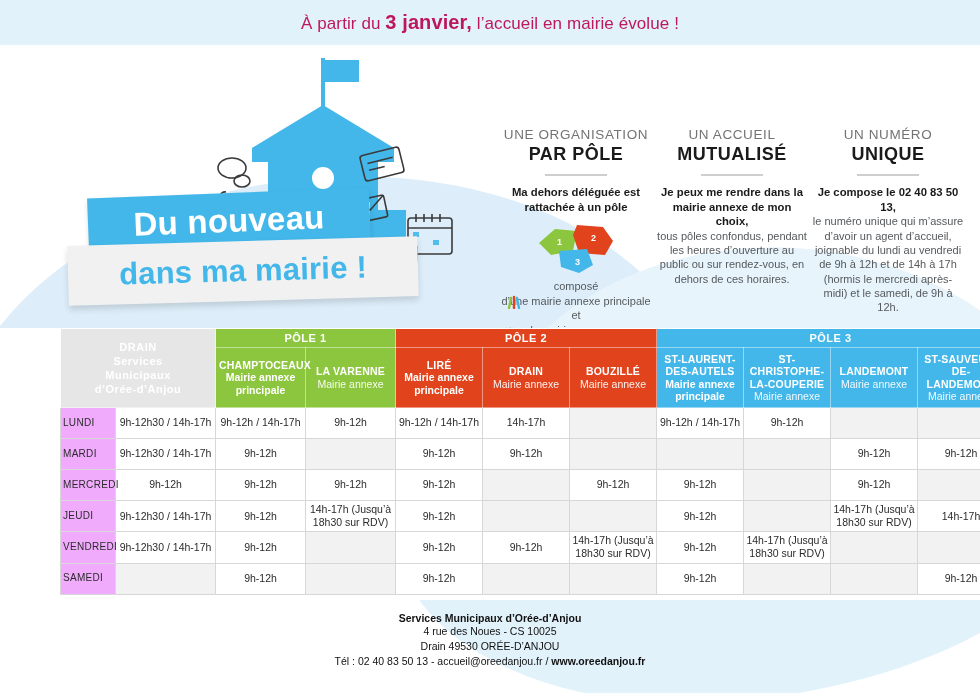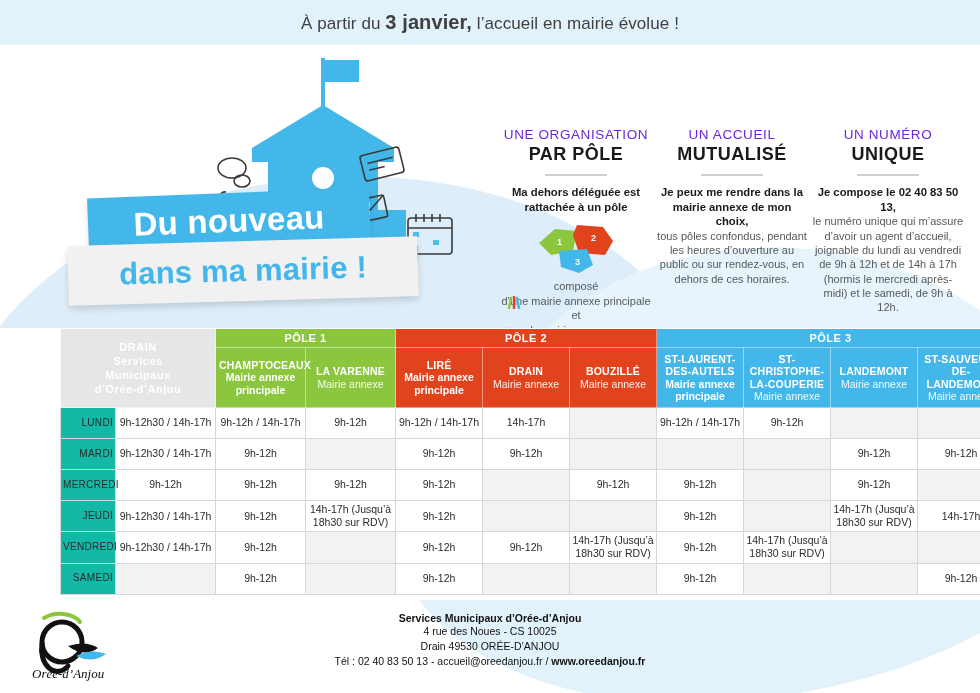--- a/index.html
+++ b/index.html
@@ -8,21 +8,21 @@
     width:980px;height:693px;overflow:hidden;
     font-family:"Liberation Sans","DejaVu Sans",sans-serif;
     background:#ffffff;color:#231f20;
     position:relative;
   }
   
   #banner{
     height:45px;background:#e2f2fb;
     display:flex;align-items:center;justify-content:center;
   }
-  #banner .t{font-size:17px;letter-spacing:.1px;color:#404040;white-space:nowrap;}
+  #banner .t{font-size:17px;letter-spacing:.1px;color:#be185d;white-space:nowrap;}
   #banner .t b{font-weight:bold;font-size:20px;}
 
   
   #hero{position:relative;height:283px;background:#ffffff;overflow:hidden;}
   
   #hero .swoosh{
     position:absolute;left:-60px;bottom:-110px;width:760px;height:260px;
     background:#ddeefa;border-radius:50% 50% 0 0 / 100% 100% 0 0;
     transform:rotate(-5deg);
   }
@@ -49,21 +49,21 @@
     box-shadow:0 4px 6px rgba(0,0,0,.14);
     display:flex;align-items:center;justify-content:center;
   }
   .badge-gray span{
     color:#43b7e9;font-weight:bold;font-size:31px;letter-spacing:.2px;
   }
 
   
   #cols{position:absolute;left:500px;top:82px;width:468px;display:flex;gap:4px;}
   .col{flex:1;text-align:center;}
-  .col .k1{font-size:13.5px;letter-spacing:.6px;color:#6d28d9;line-height:1.25;}
+  .col .k1{font-size:13.5px;letter-spacing:.6px;color:#737373;line-height:1.25;}
   .col .k2{font-size:18px;font-weight:bold;letter-spacing:.5px;color:#1a1a1a;line-height:1.2;}
   .col .rule{width:62px;height:2px;background:#cfcfcf;margin:9px auto 9px;}
   .col .lead{font-size:11.3px;font-weight:bold;color:#1a1a1a;line-height:1.28;}
   .col .body{font-size:11px;color:#55595c;line-height:1.3;}
   .col.c1{width:152px;flex:0 0 152px;}
   .col.c2{width:152px;flex:0 0 152px;}
   .col.c3{width:152px;flex:0 0 152px;}
 
   .mapwrap{margin:7px auto 4px;width:86px;height:54px;position:relative;}
   .legend{font-size:11px;color:#55595c;line-height:1.32;position:relative;}
@@ -90,22 +90,22 @@
   .p3{background:#43b7e9;}
   .tname{font-weight:bold;font-size:10.5px;letter-spacing:.2px;}
   .tsub{font-weight:bold;font-size:10.5px;}
   .tsubi{font-weight:normal;font-size:10.5px;opacity:.92;}
   tbody td{
     text-align:center;vertical-align:middle;background:#fff;
     color:#2b2b2b;line-height:1.25;padding:2px 2px;
   }
   tbody td.empty{background:#f2f2f2;}
   tbody td.day{
-    font-size:10px;letter-spacing:.3px;color:#2b2b2b;background:#14b8a6;
-    text-align:right;
+    font-size:10px;letter-spacing:.3px;color:#2b2b2b;background:#f0abfc;
+    text-align:left;
   }
   tbody tr{height:31px;}
 
   
   #footer{position:absolute;left:0;top:600px;width:980px;height:93px;background:#fff;overflow:hidden;}
   #footer .wave{
     position:absolute;right:-120px;top:-90px;width:700px;height:190px;
     background:#e2f2fb;border-radius:0 0 55% 45% / 0 0 100% 100%;
     transform:rotate(-4deg);
   }
@@ -392,30 +392,20 @@
           <td class="empty"></td>
           <td class="empty"></td>
           <td>9h-12h</td>
         </tr>
       </tbody>
   </table>
 </div>
 
 <div id="footer">
   <div class="wave"></div>
-  <div id="logo">
-    <svg viewBox="0 0 110 70" width="110" height="70" aria-hidden="true">
-      <path d="M18 34 a20 20 0 1 1 40 0 a20 20 0 1 1 -40 0" fill="none" stroke="#111" stroke-width="5"></path>
-      <path d="M20 10 a22 14 0 0 1 36 4" fill="none" stroke="#8cc63e" stroke-width="4" stroke-linecap="round"></path>
-      <path d="M18 36 a16 22 0 0 0 26 22" fill="none" stroke="#111" stroke-width="5" stroke-linecap="round"></path>
-      <path d="M44 38 q18 -6 30 2 q-14 10 -30 -2" fill="#111"></path>
-      <path d="M52 48 q16 -8 30 -2 q-14 10 -30 2" fill="#43b7e9"></path>
-    </svg>
-    <div class="cap">Orée-d’Anjou</div>
-  </div>
   <div class="inner">
     <div class="l1">Services Municipaux d’Orée-d’Anjou</div>
     <div class="l2">4 rue des Noues - CS 10025</div>
     <div class="l3">Drain 49530 ORÉE-D’ANJOU</div>
     <div class="l4">
       <span>Tél : 02 40 83 50 13 - accueil@oreedanjou.fr / </span><b>www.oreedanjou.fr</b>
     </div>
   </div>
 </div>
 

